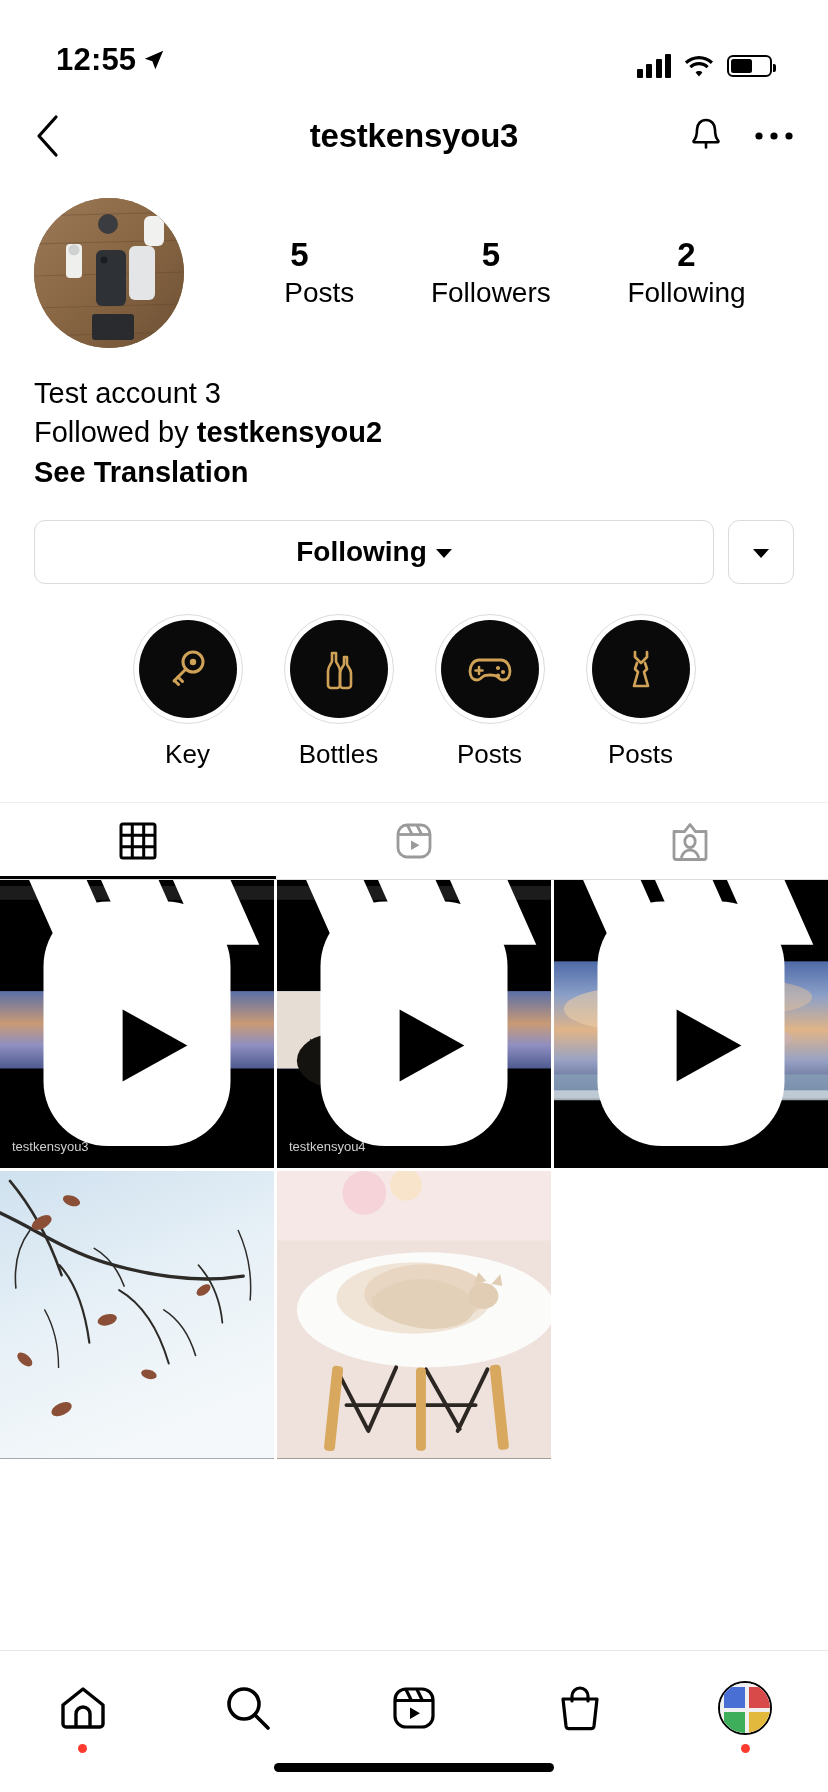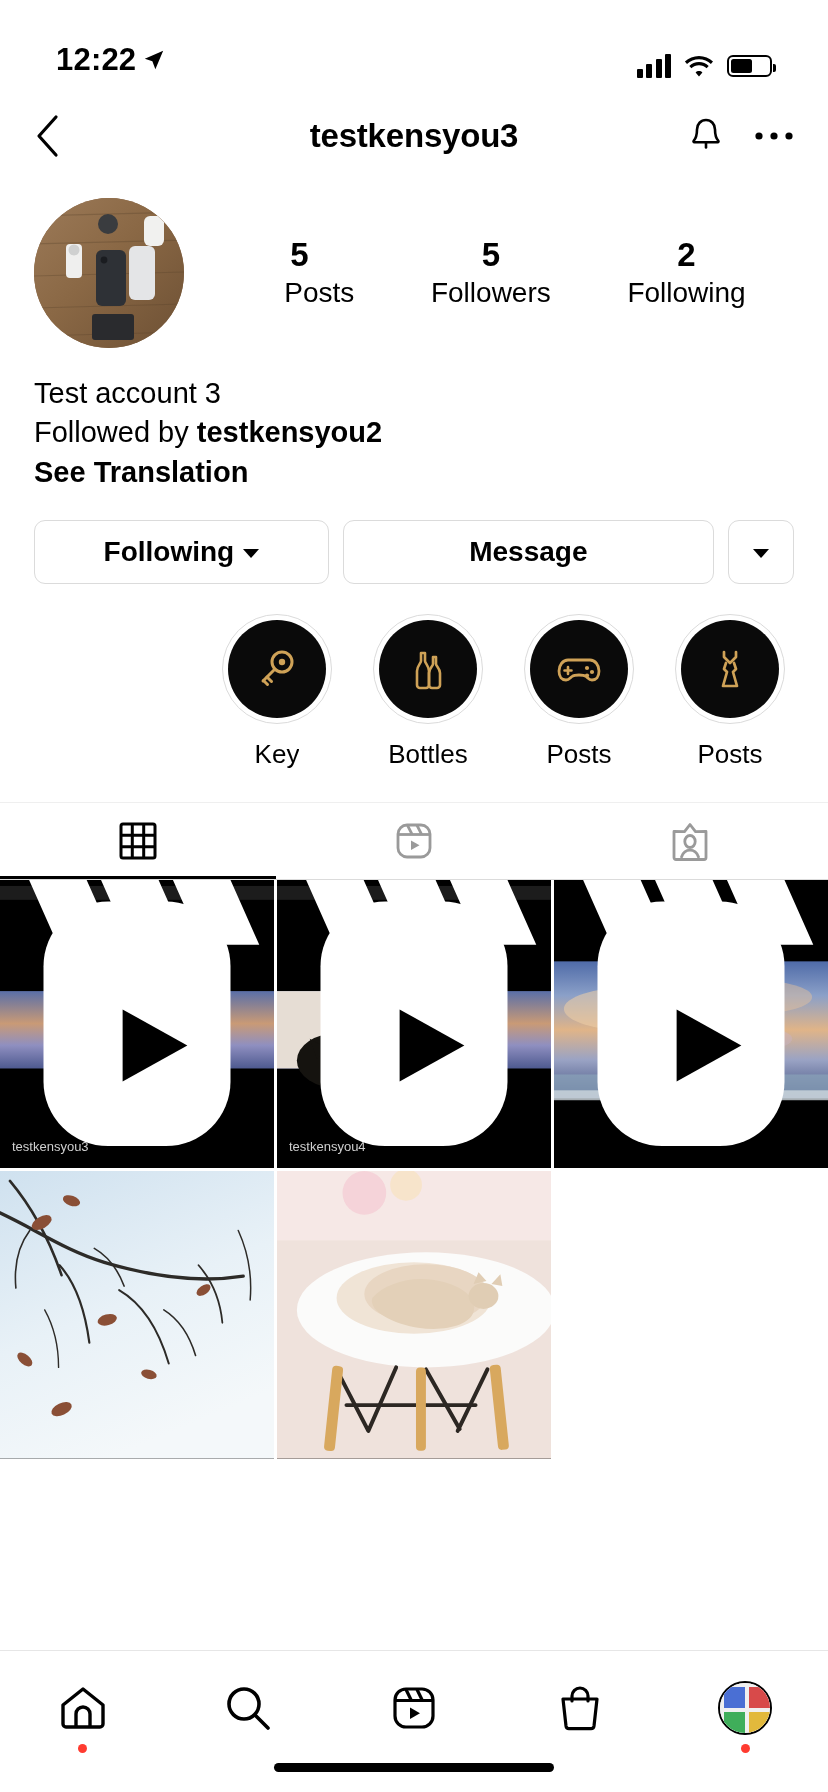--- a/index.html
+++ b/index.html
@@ -110,21 +110,21 @@
     width:0;height:0;
     border-left:8px solid transparent;
     border-right:8px solid transparent;
     border-top:9px solid #000;
     margin-top:3px;
   }
 
   
   .highlights {
     display:flex; padding:30px 26px 0 26px;
-    justify-content:flex-end;
+    justify-content:center;
     gap:7px;
   }
   .hl { width:144px; display:flex; flex-direction:column; align-items:center; }
   .hl-ring {
     width:110px; height:110px; border-radius:50%;
     border:1.6px solid #dbdbdb;
     padding:5px; background:#fff;
   }
   .hl-circle {
     width:100%; height:100%; border-radius:50%;
@@ -203,21 +203,21 @@
     position:absolute; bottom:20px; left:50%;
     transform:translateX(-50%);
     width:280px; height:9px; border-radius:5px; background:#000;
   }
 </style>
 </head>
 <body>
 
 <div class="statusbar">
   <div class="sb-time">
-    <span>12:22</span>
+    <span>12:55</span>
     <span class="ico">
       <svg width="22" height="22" viewBox="0 0 24 24">
           <path d="M22 2L2 10.5l8.2 2.9L13.5 22 22 2z" fill="#000"></path>
         </svg>
     </span>
   </div>
   <div class="sb-right">
     <span class="sig">
         <i></i>
         <i></i>
@@ -310,23 +310,20 @@
   <div class="bio-line">
     <span>Followed by </span><span class="bio-strong">testkensyou2</span>
   </div>
   <div class="bio-translate">See Translation</div>
 </div>
 
 <div class="actions">
   <div class="btn btn-following">
     <span>Following</span>
     <span class="chev"></span>
-  </div>
-  <div class="btn btn-message">
-    <span>Message</span>
   </div>
   <div class="btn btn-more">
     <span class="chev"></span>
   </div>
 </div>
 
 <div class="highlights">
 
   <div class="hl">
     <div class="hl-ring">

